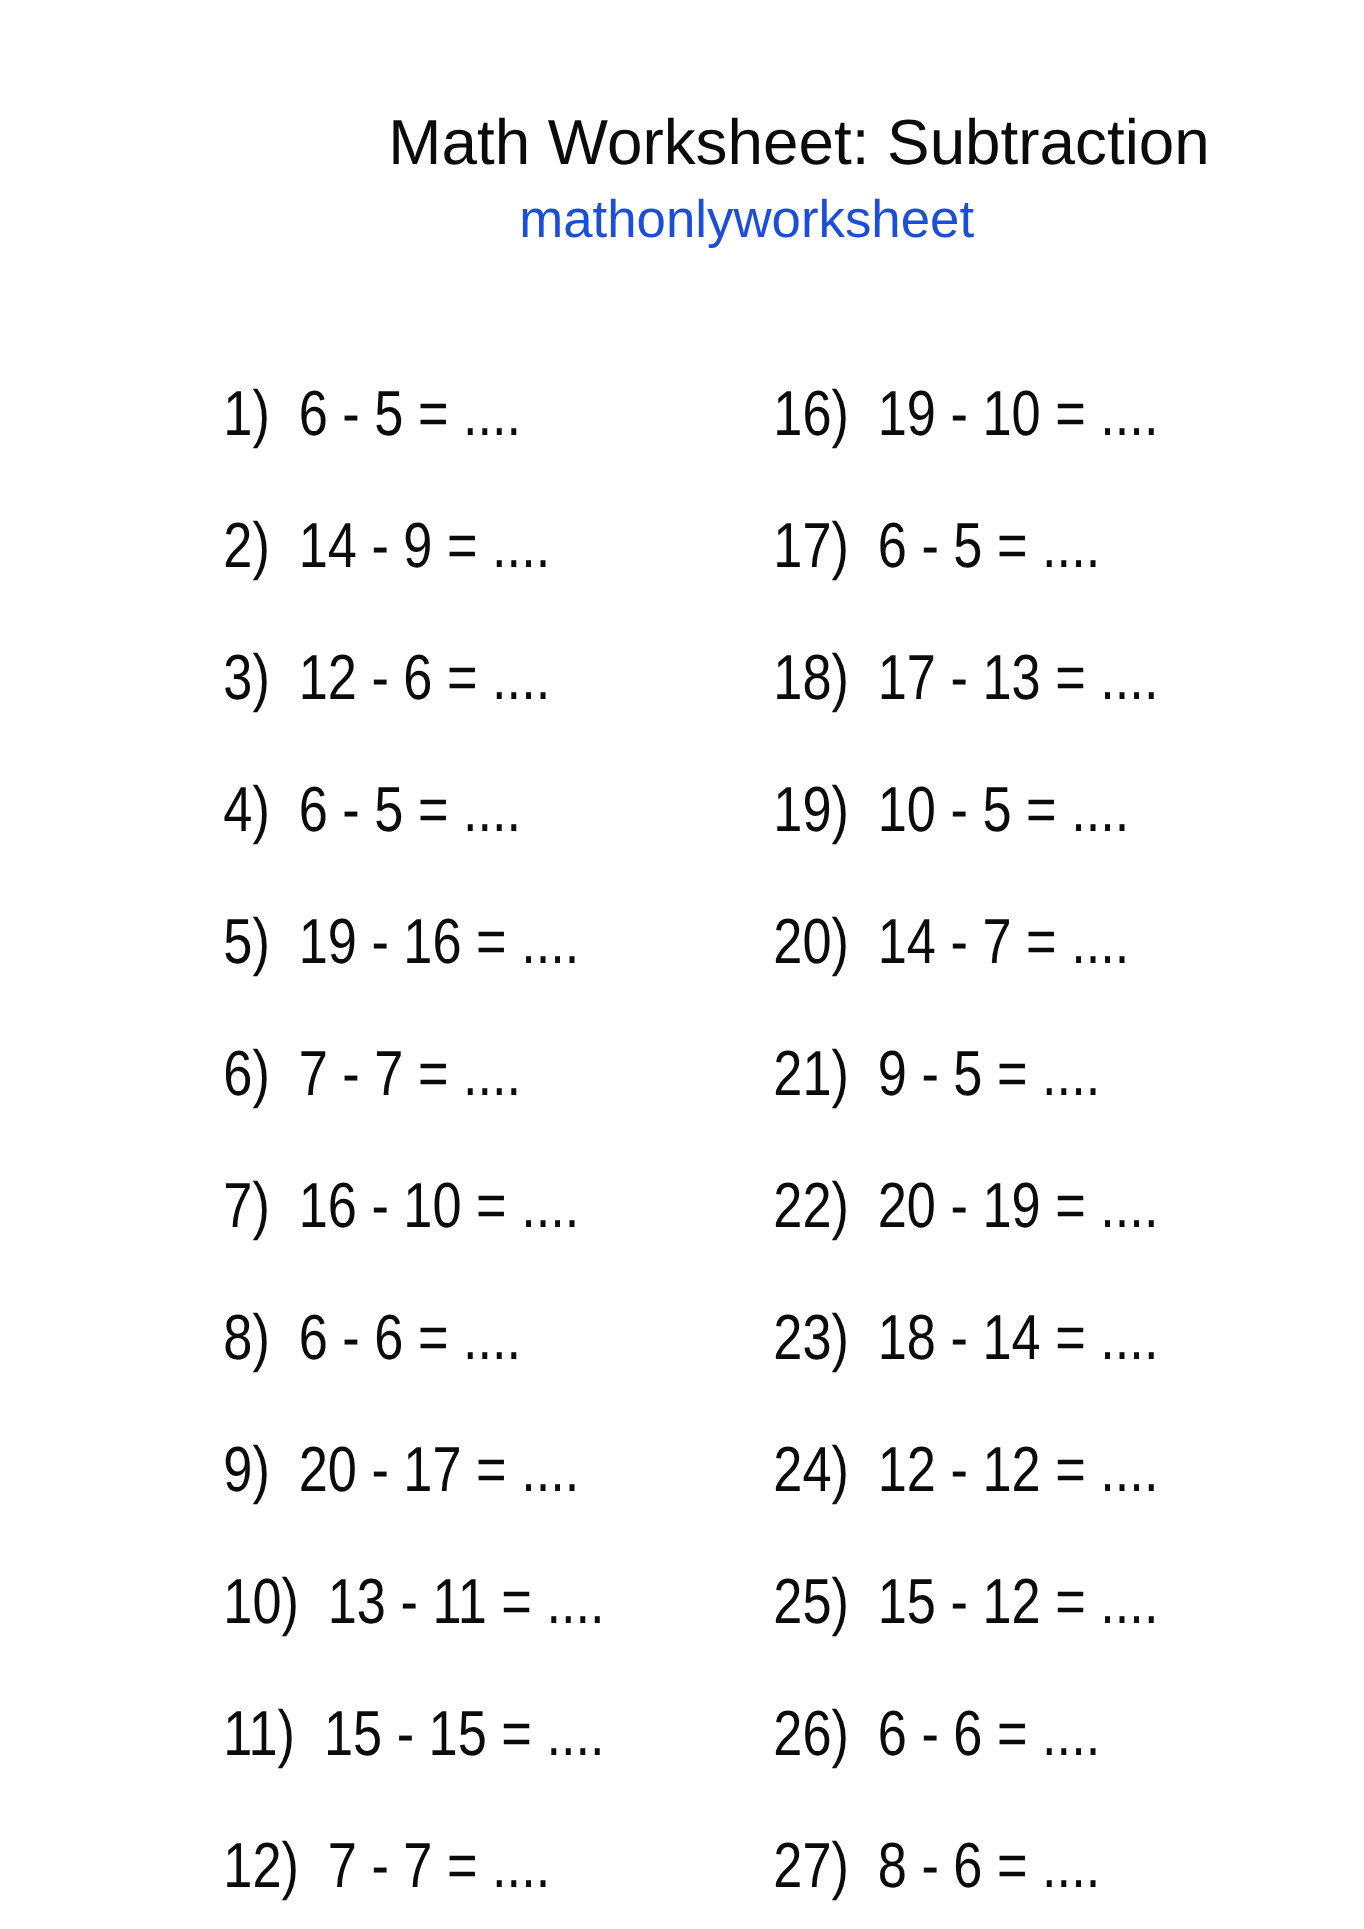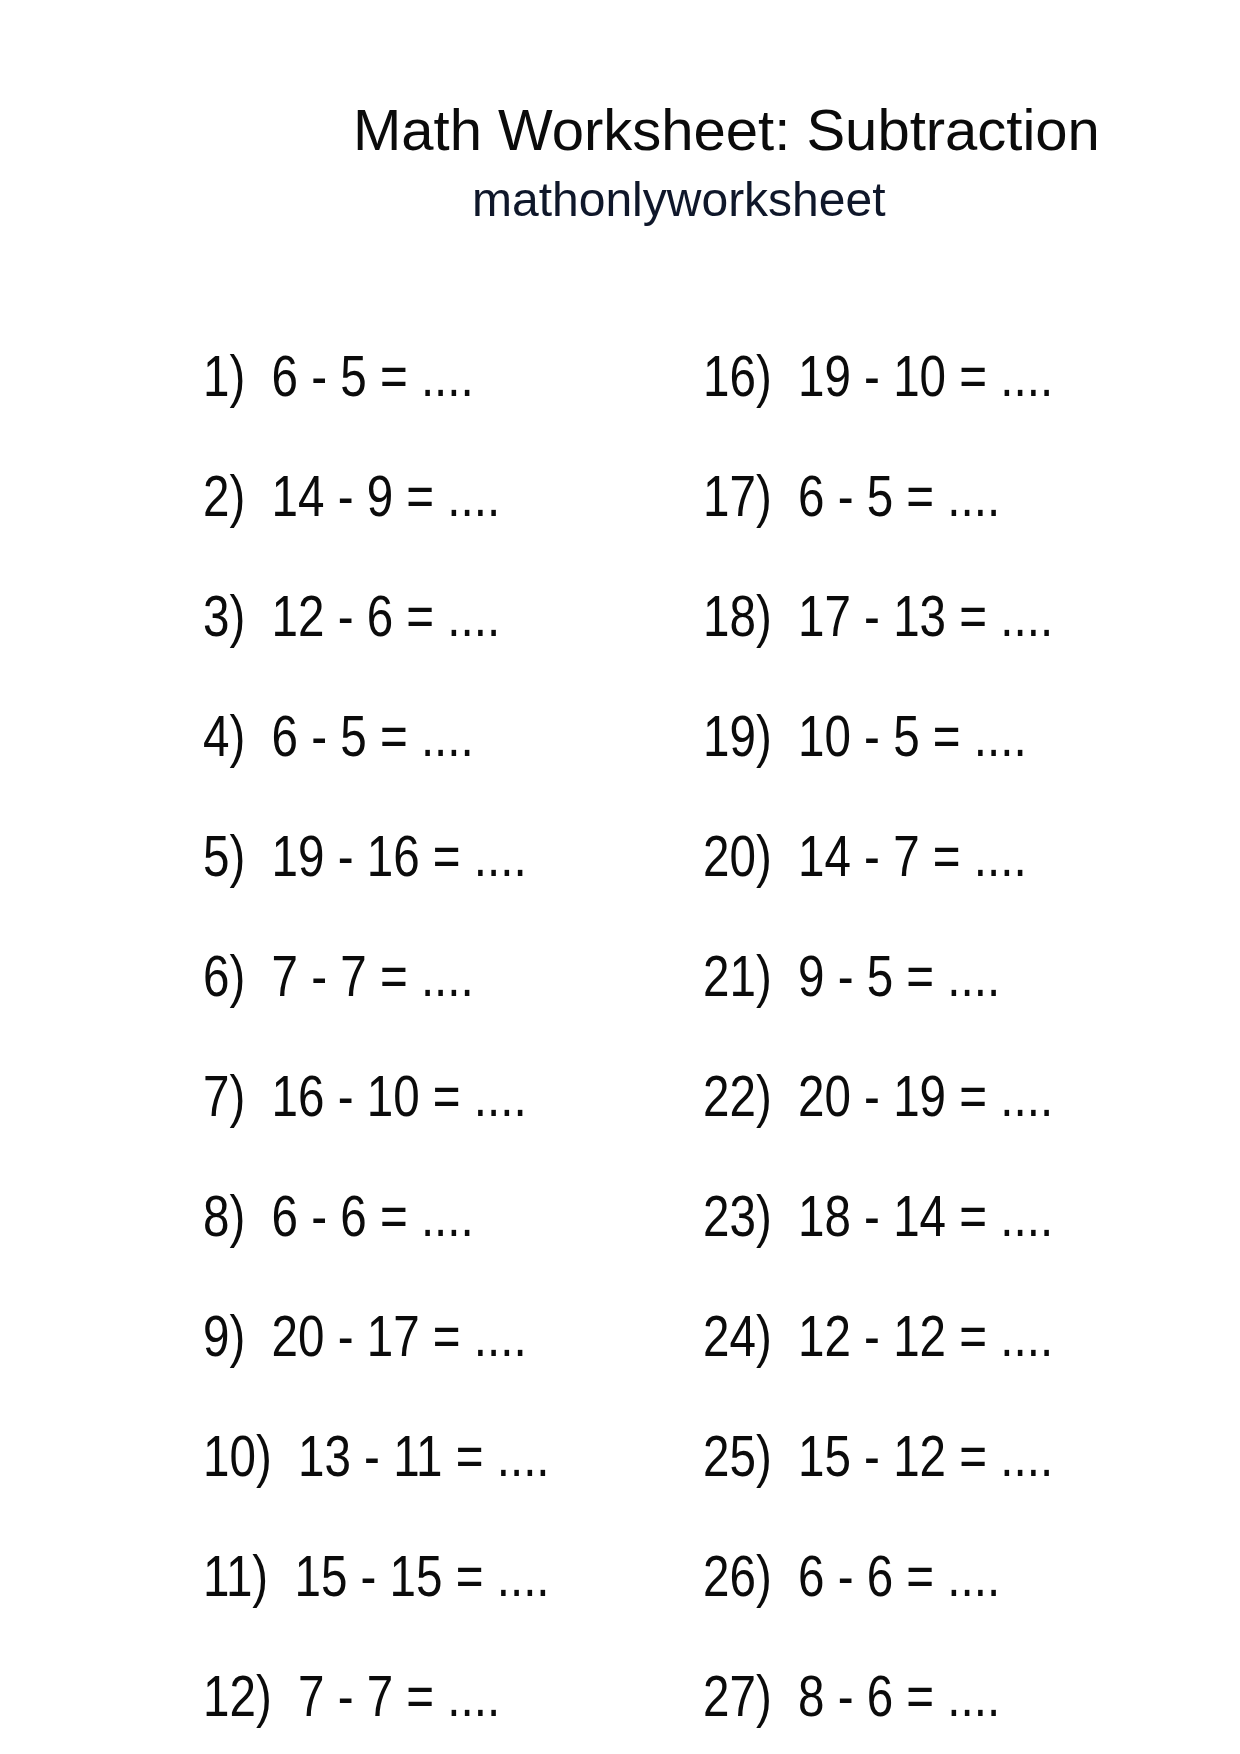--- a/index.html
+++ b/index.html
@@ -26,21 +26,21 @@
     color: #0b0b0b;
     margin-left: 16px;
   }
   .subtitle {
     position: absolute;
     left: 472px;
     top: 176px;
     font-size: 48px;
     line-height: 1;
     white-space: nowrap;
-    color: #0f172a;
+    color: #1d4ed8;
   }
   .col {
     position: absolute;
     top: 347px;
   }
   .col-left  { left: 203px; }
   .col-right { left: 703px; }
   .row {
     display: flex;
     align-items: baseline;

